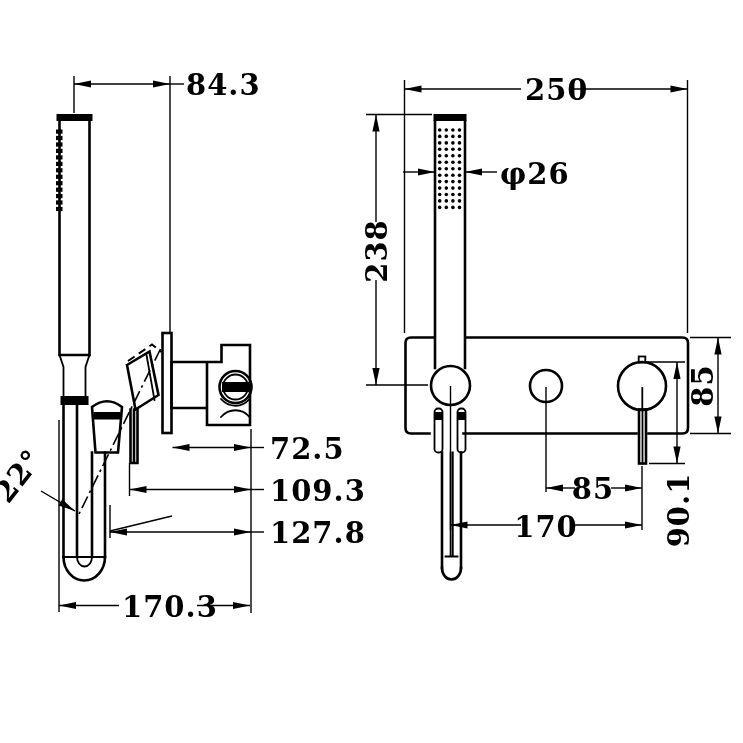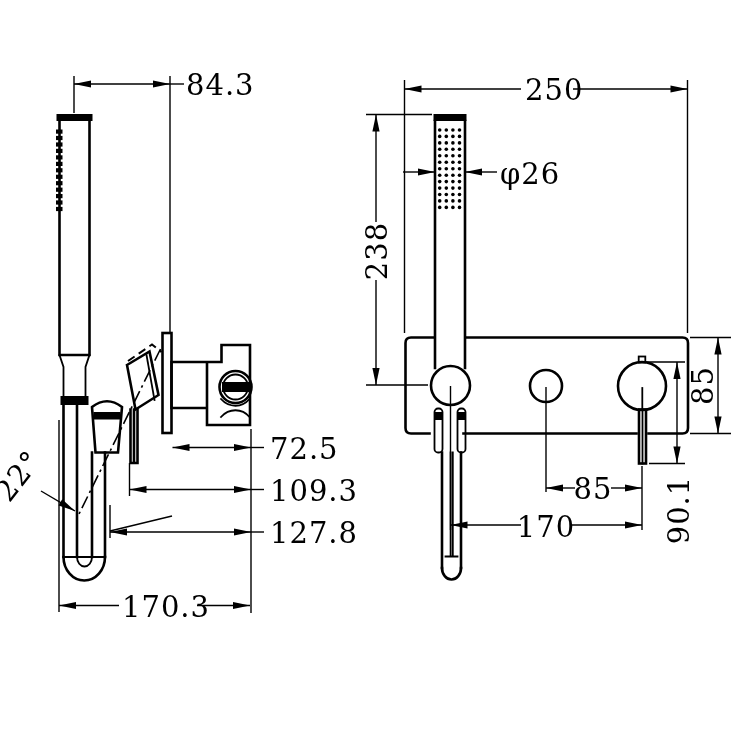--- a/index.html
+++ b/index.html
@@ -1,16 +1,16 @@
 <!DOCTYPE html>
 <html><head>
 <meta charset="utf-8">
 <style>
   html,body{margin:0;padding:0;background:#ffffff;}
-  .canvas{position:relative;width:743px;height:743px;background:#ffffff;overflow:hidden;}
+  .canvas{position:relative;width:743px;height:743px;background:#ffffff;overflow:hidden;font-weight:bold;}
   svg{display:block;}
   .o  {stroke:#000;stroke-width:2.6;fill:none;stroke-linecap:square;stroke-linejoin:miter;}
   .o2 {stroke:#000;stroke-width:1.8;fill:none;stroke-linecap:square;}
   .d  {stroke:#000;stroke-width:1.4;fill:none;stroke-linecap:butt;}
   .f  {fill:#000;stroke:none;}
   .dash    {stroke:#000;stroke-width:2;fill:none;stroke-dasharray:8,5;}
   .dashdot {stroke:#000;stroke-width:1.6;fill:none;stroke-dasharray:13,4,2.5,4;}
   .dim{font-family:"DejaVu Serif","Liberation Serif",serif;font-size:29px;fill:#000;letter-spacing:1px;}
 </style>
 </head>

